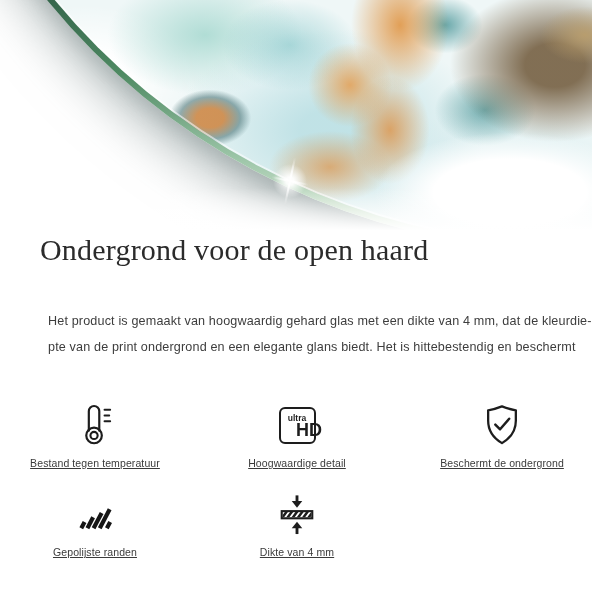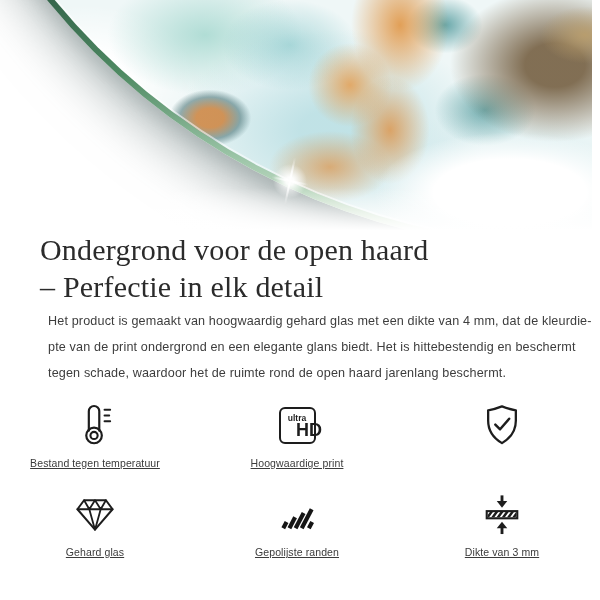--- a/index.html
+++ b/index.html
@@ -68,27 +68,25 @@
   <div class="hero">
     <div class="glass-rim"></div>
     <div class="glass-disc"></div>
     <div class="hero-fade-br"></div>
     <div class="hero-fade-bottom"></div>
     <div class="sparkle"></div>
   </div>
 
   <h1 class="title">
     <span>Ondergrond voor de open haard</span><br>
-    <span>– Perfectie in elk detail</span>
   </h1>
 
   <div class="body-copy">
     <div>Het product is gemaakt van hoogwaardig gehard glas met een dikte van 4 mm, dat de kleurdie-</div>
     <div>pte van de print ondergrond en een elegante glans biedt. Het is hittebestendig en beschermt</div>
-    <div>tegen schade, waardoor het de ruimte rond de open haard jarenlang beschermt.</div>
   </div>
 
   <div class="features">
 
     <div class="feature">
       <div class="icon-slot">
         <svg width="38" height="44" viewBox="0 0 40 46">
           <circle class="icon-stroke" cx="19" cy="34" r="8.2" fill="#fff" stroke-width="2.3"></circle>
           <path class="icon-stroke" d="M13.5 29 V8.5 a5.5 5.5 0 0 1 11 0 V29" fill="#fff" stroke-width="2.3"></path>
           <circle class="icon-stroke" cx="19" cy="34" r="3.8" stroke-width="2.2"></circle>
@@ -98,41 +96,33 @@
       <div class="feature-label">Bestand tegen temperatuur</div>
     </div>
 
     <div class="feature">
       <div class="icon-slot">
         <div class="uhd">
           <span class="uhd-top">ultra</span>
           <span class="uhd-bottom">HD</span>
         </div>
       </div>
-      <div class="feature-label">Hoogwaardige print</div>
+      <div class="feature-label">Hoogwaardige detail</div>
     </div>
 
     <div class="feature">
       <div class="icon-slot">
         <svg width="42" height="44" viewBox="0 0 44 46">
           <path class="icon-stroke" stroke-width="2.4" d="M22 3.5 C27 5.5 31.5 6.8 36.5 7.6 V18.5 C36.5 29.5 30.7 36.8 22 42 C13.3 36.8 7.5 29.5 7.5 18.5 V7.6 C12.5 6.8 17 5.5 22 3.5 Z"></path>
           <path class="icon-stroke" stroke-width="2.6" d="M15 22.5 L20 27.5 L29.5 16.5"></path>
         </svg>
       </div>
+      <div class="feature-label">Beschermt de ondergrond</div>
     </div>
 
-    <div class="feature">
-      <div class="icon-slot">
-        <svg width="42" height="38" viewBox="0 0 44 40">
-          <path class="icon-stroke" stroke-width="2.1" d="M10.5 5.5 H33.5 L40.5 15 L22 36.5 L3.5 15 Z"></path>
-          <path class="icon-stroke" stroke-width="1.9" d="M3.5 15 H40.5 M10.5 5.5 L16 15 L22 5.5 L28 15 L33.5 5.5 M16 15 L22 36.5 L28 15"></path>
-        </svg>
-      </div>
-      <div class="feature-label">Gehard glas</div>
-    </div>
 
     <div class="feature">
       <div class="icon-slot">
         <svg width="40" height="36" viewBox="0 0 42 38">
           <g stroke="#151515" stroke-width="4.4" stroke-linecap="butt">
             <path d="M6.5 34 L10 27.5"></path>
             <path d="M13 34 L19 22.5"></path>
             <path d="M19.5 34 L28 18"></path>
             <path d="M26 34 L36.5 14"></path>
             <path d="M33.5 34 L37 27.5"></path>
@@ -151,17 +141,17 @@
           <clipPath id="barclip">
               <rect x="7" y="20" width="30" height="5.5"></rect>
             </clipPath>
           <g clip-path="url(#barclip)" stroke="#1d1d1d" stroke-width="2.6">
             <path d="M5 28 L13 17 M10.5 28 L18.5 17 M16 28 L24 17 M21.5 28 L29.5 17 M27 28 L35 17 M32.5 28 L40.5 17"></path>
           </g>
           <polygon points="16.5,37 27.5,37 22,30" fill="#1d1d1d"></polygon>
           <path d="M22 36.5 V43" stroke="#1d1d1d" stroke-width="3"></path>
         </svg>
       </div>
-      <div class="feature-label">Dikte van 3 mm</div>
+      <div class="feature-label">Dikte van 4 mm</div>
     </div>
 
   </div>
 </div>
 
 </body></html>

